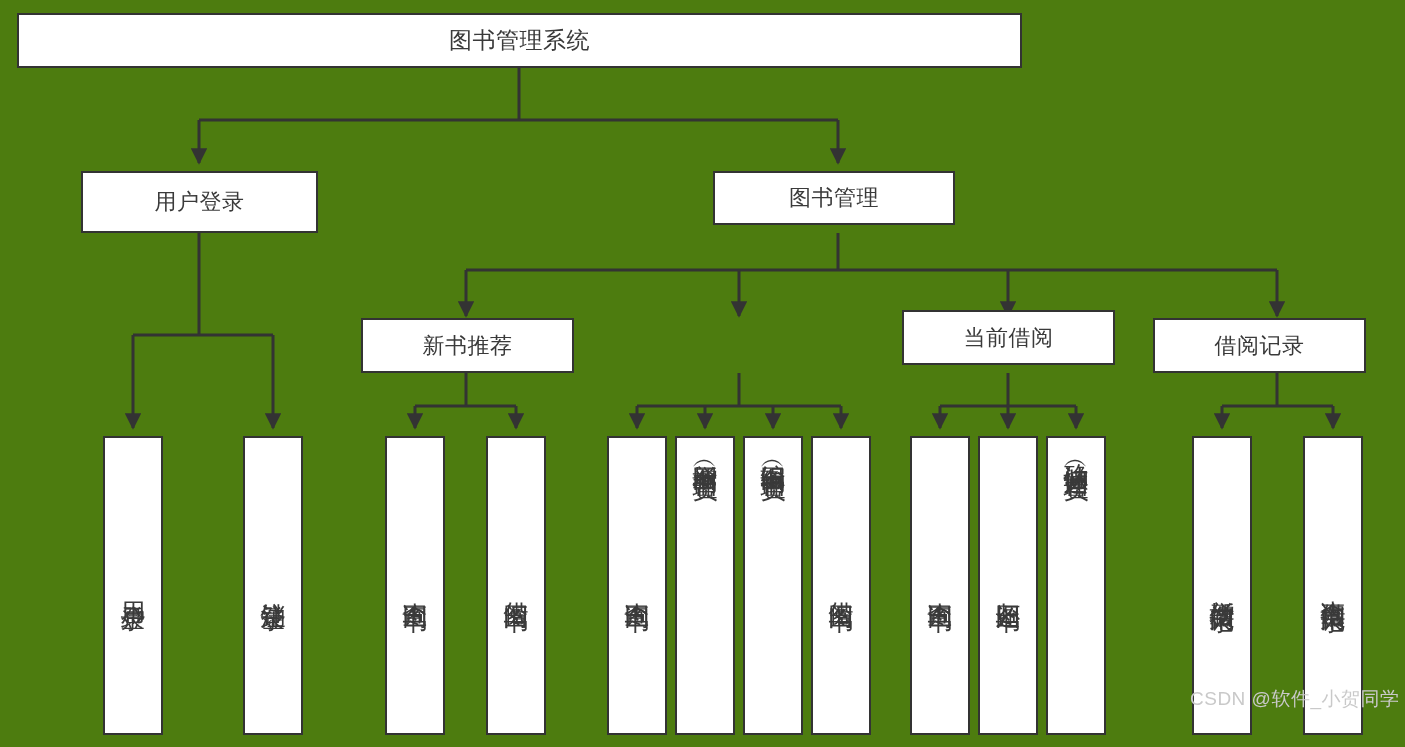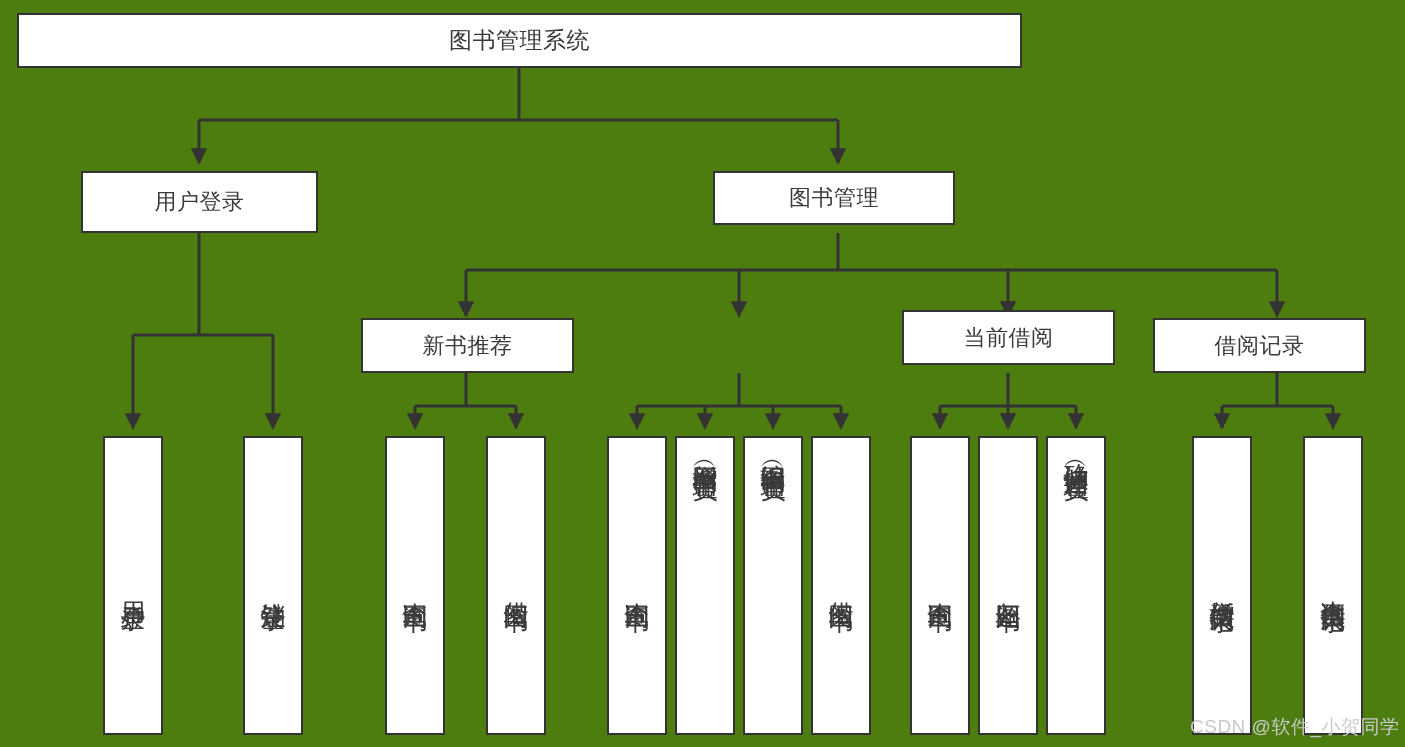--- a/index.html
+++ b/index.html
@@ -190,15 +190,15 @@
     <span class="node-label">确认归还（管理员）</span>
   </div>
 
   <div class="node vert centered" style="left:1192px; top:436px; width:60px; height:299px;">
     <span class="node-label">新增借阅记录</span>
   </div>
   <div class="node vert centered" style="left:1303px; top:436px; width:60px; height:299px;">
     <span class="node-label">查询借阅记录</span>
   </div>
 
-  <div class="watermark" style="left:1190px; top:714px;text-align:right;">CSDN @软件_小贺同学</div>
+  <div class="watermark" style="left:1190px; top:686px;text-align:right;">CSDN @软件_小贺同学</div>
 
 </div>
 
 </body></html>

